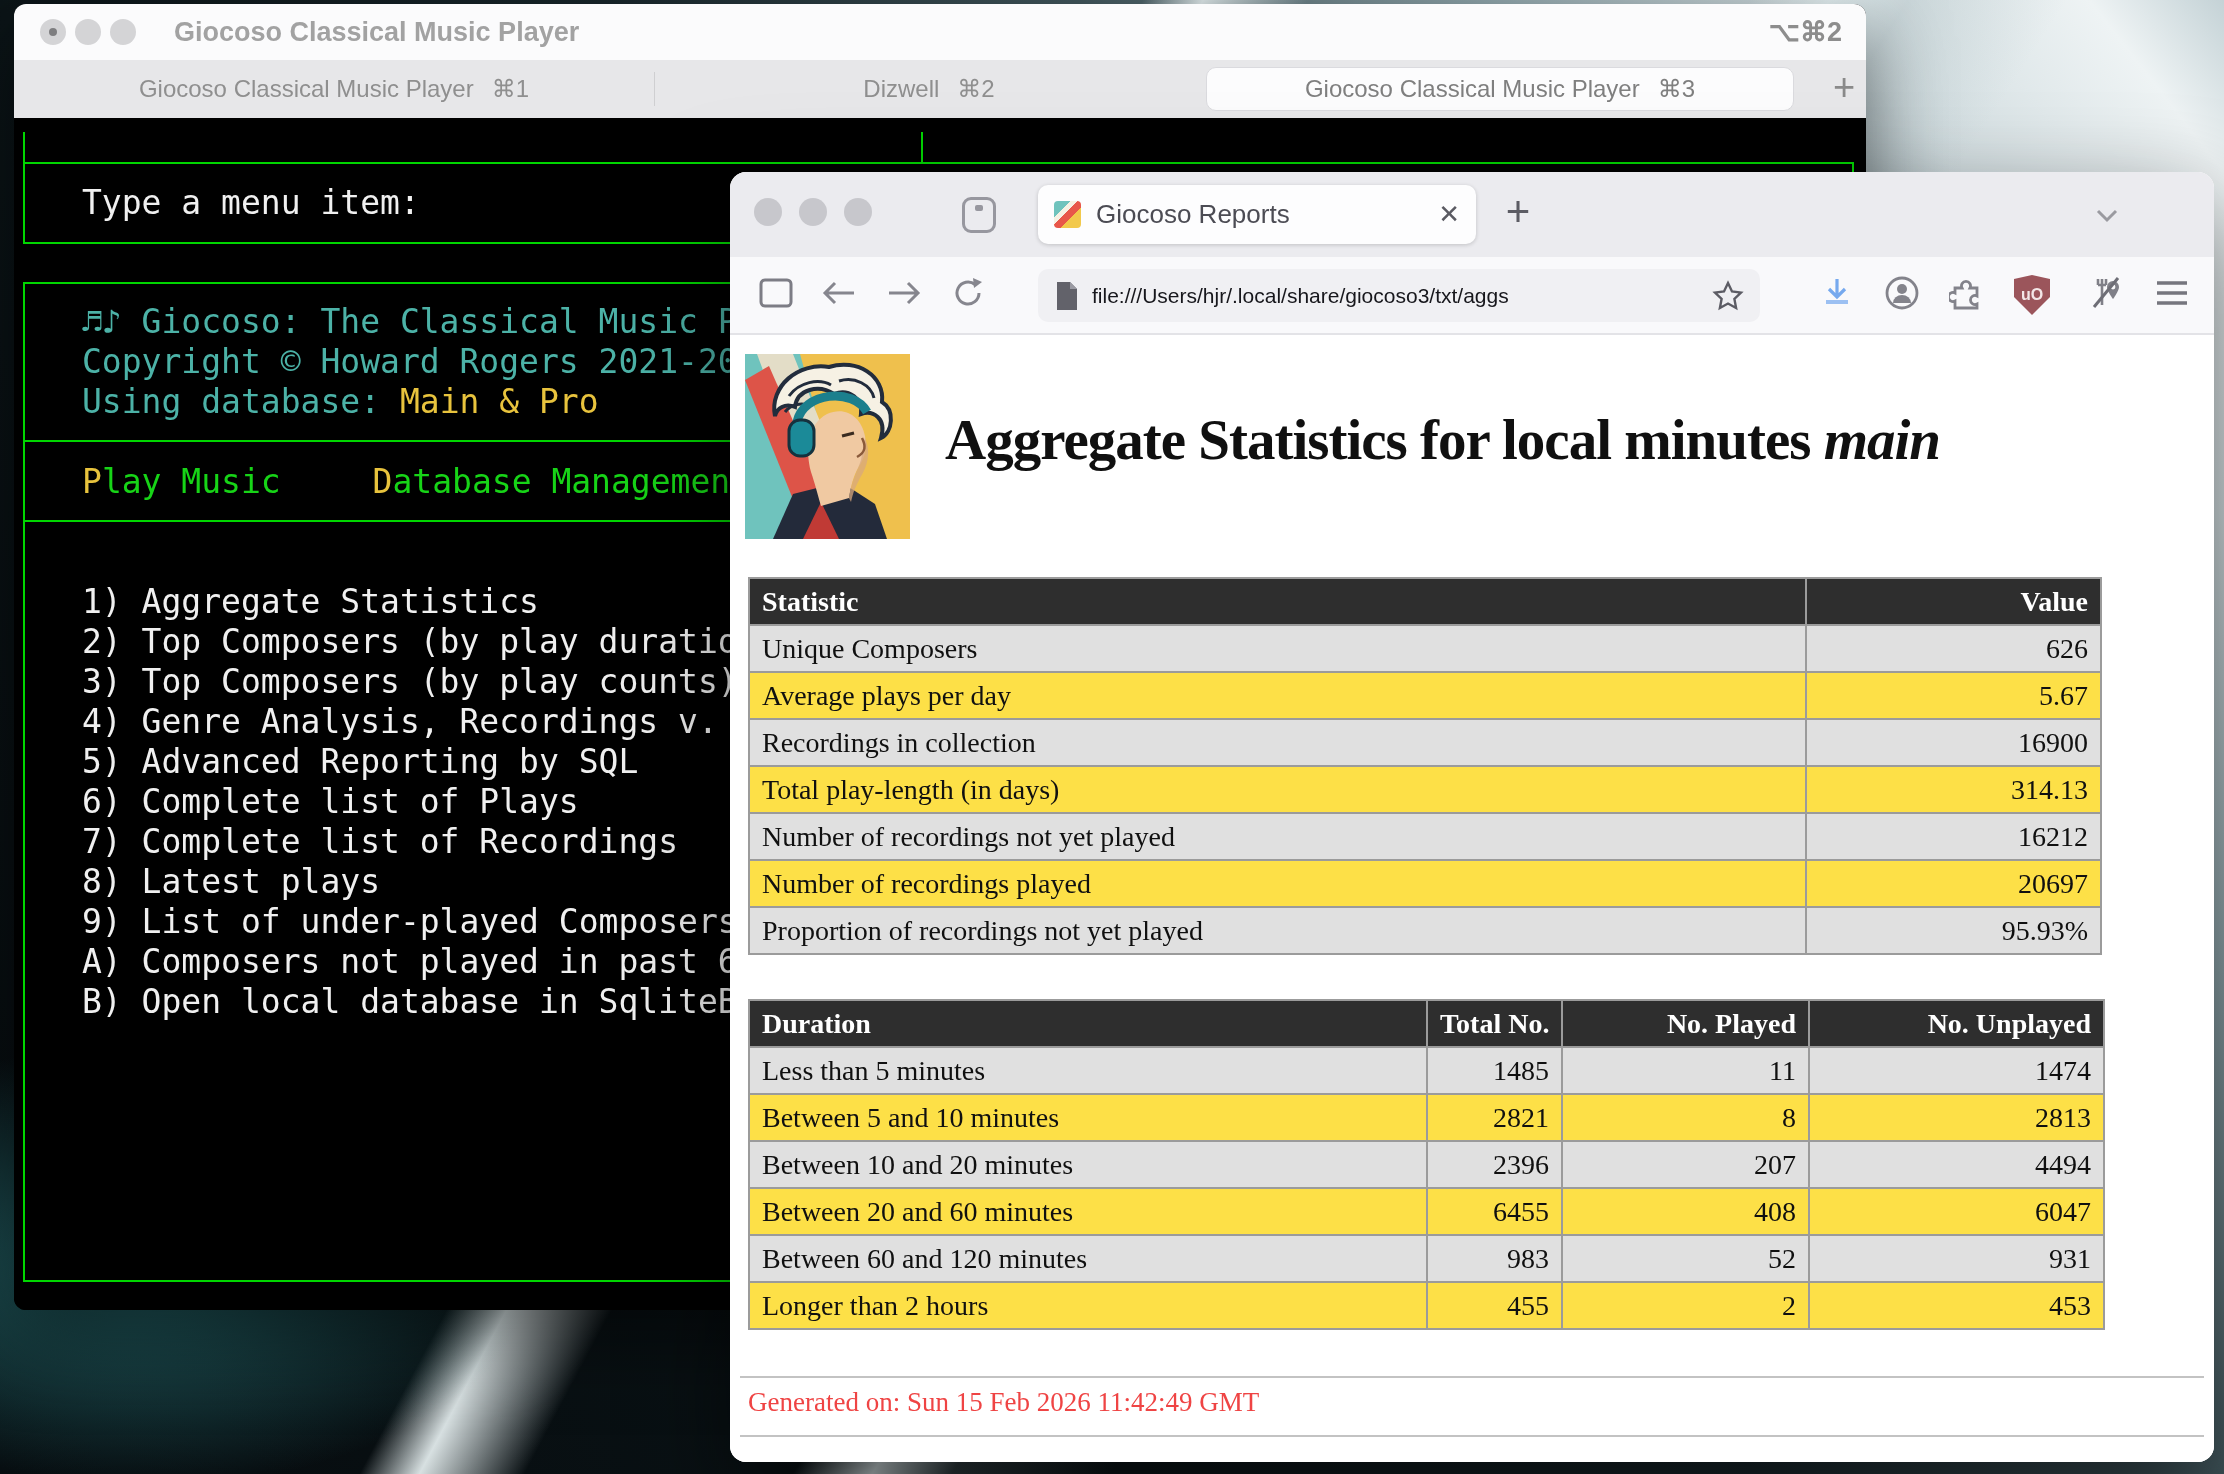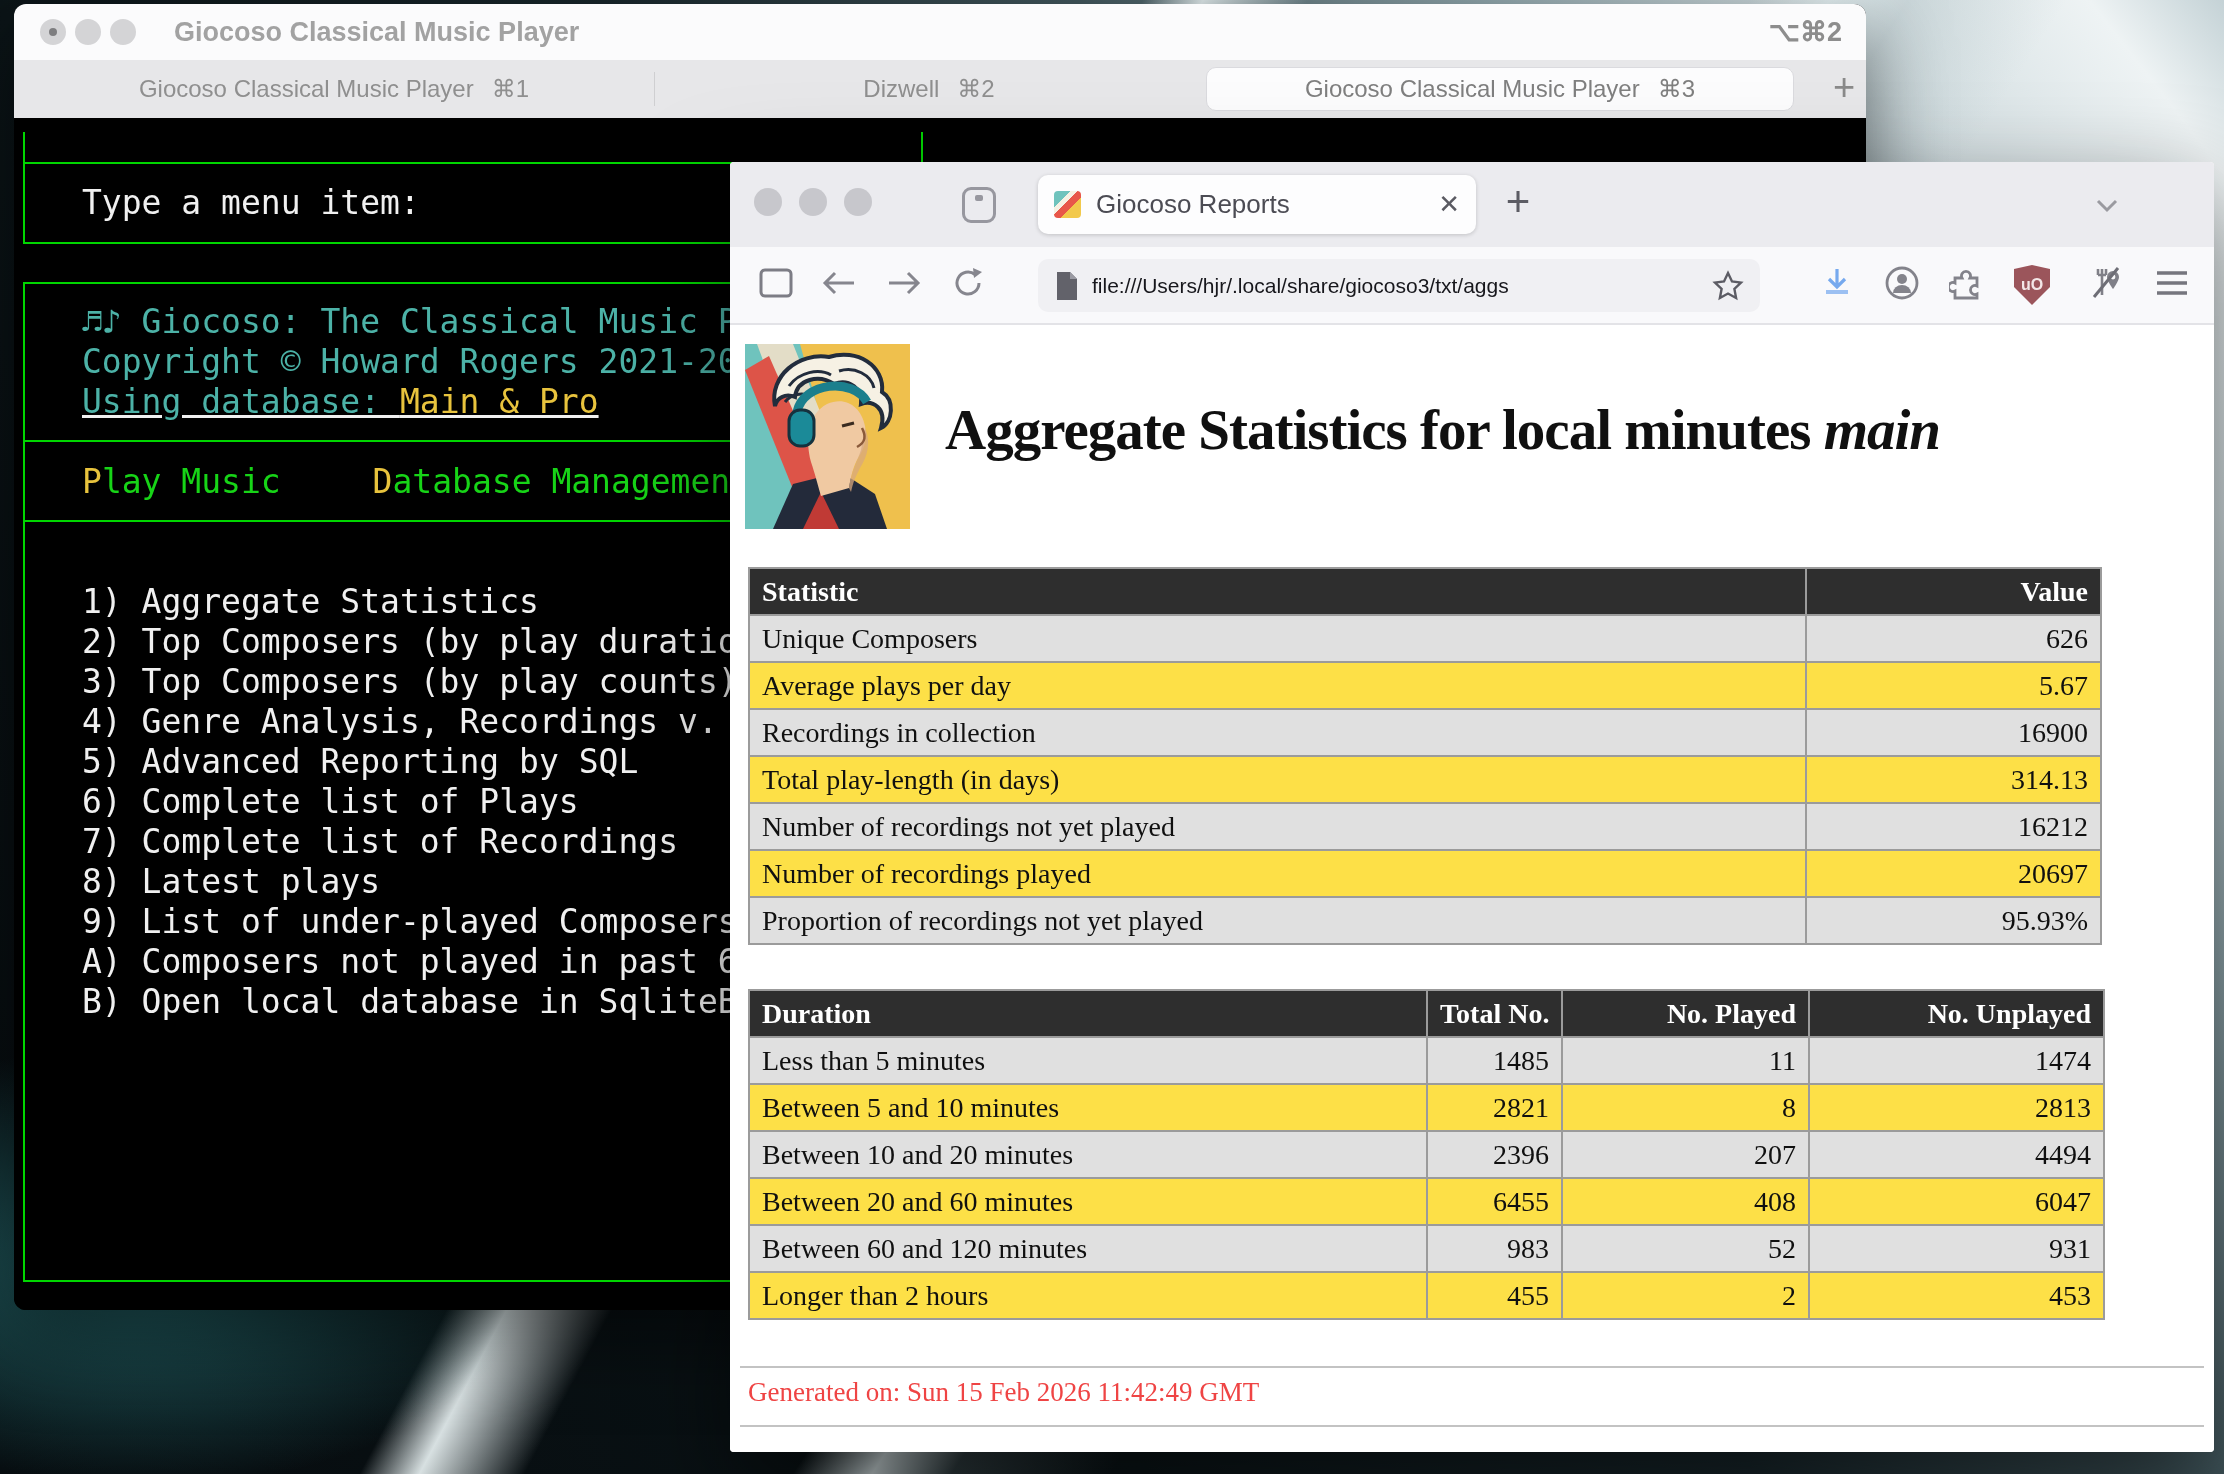--- a/index.html
+++ b/index.html
@@ -44,27 +44,27 @@
   .gbox{ position:absolute; border:2px solid #00d600; }
   .ghr{ position:absolute; left:0; right:0; height:2px; background:#00d600; }
   .stub-left{ left:9px; top:14px; height:32px; }
   .stub-right{ left:907px; top:14px; height:32px; }
   .type-box{ left:9px; top:44px; width:1831px; height:82px; }
   .type-prompt{ position:absolute; left:57px; top:50%; transform:translateY(-50%); white-space:nowrap; }
   .menu-box{ left:9px; top:164px; width:1831px; height:1000px; }
   .menu-div1{ top:156px; } .menu-div2{ top:236px; }
   .t-line{ position:absolute; left:68px; white-space:nowrap; }
   .cyan{ color:#4cb2a7; } .yellow{ color:#e8c33d; } .green-t{ color:#17d417; }
-  .banner{ top:184px; } .copyright{ top:224px; } .usingdb{ top:264px;text-decoration:underline; }
+  .banner{ top:184px; } .copyright{ top:224px; } .usingdb{ top:264px; }
   .menu-tabs{ top:344px; }
   .menu-tabs .mt2{ margin-left:72px; }
   .menu-list .menu-item{ position:absolute; left:68px; white-space:nowrap; color:#f0f0f0; }
 
   
-  .browser{ left:730px; top:162px; width:1484px; height:1290px; border-radius:4px;
+  .browser{ left:730px; top:172px; width:1484px; height:1290px; border-radius:16px;
     background:#fff; box-shadow:0 40px 100px rgba(0,0,0,.55); overflow:hidden; }
   .b-tabstrip{ position:relative; height:85px; background:#ebebef; }
   .b-tabstrip .lights{ left:24px; top:26px; gap:17px; }
   .b-tabstrip .light{ width:28px; height:28px; background:#c7c7cc; }
   .ffview{ position:absolute; left:232px; top:25px; width:34px; height:36px;
     border:3px solid #97979f; border-radius:9px; }
   .ffview::after{ content:""; position:absolute; left:10px; top:5px; width:8px; height:6px;
     border-radius:2px; background:#97979f; }
   .b-tab{ position:absolute; left:308px; top:13px; width:438px; height:59px; background:#fdfdfe;
     border-radius:10px; box-shadow:0 1px 4px rgba(0,0,0,.18); display:flex; align-items:center; padding:0 16px; }

